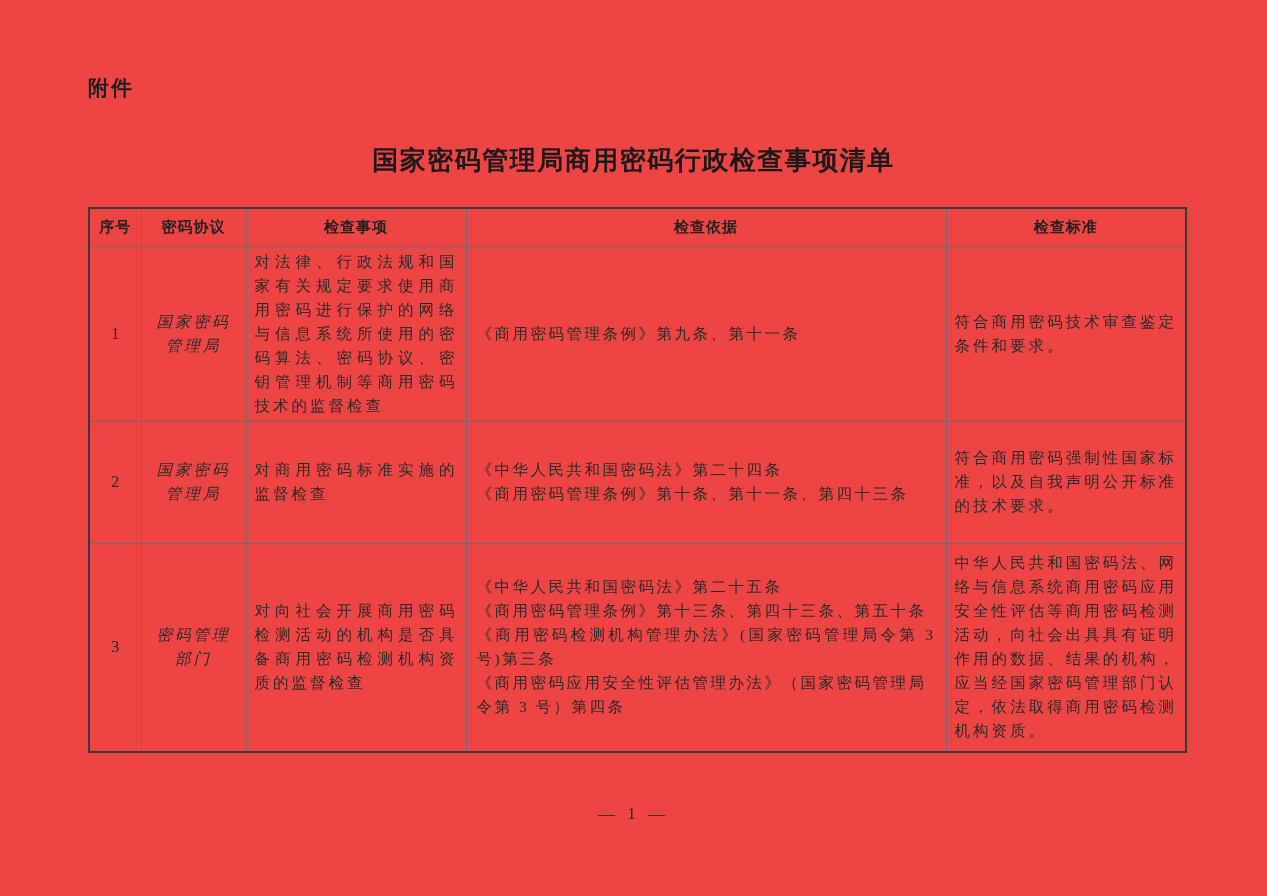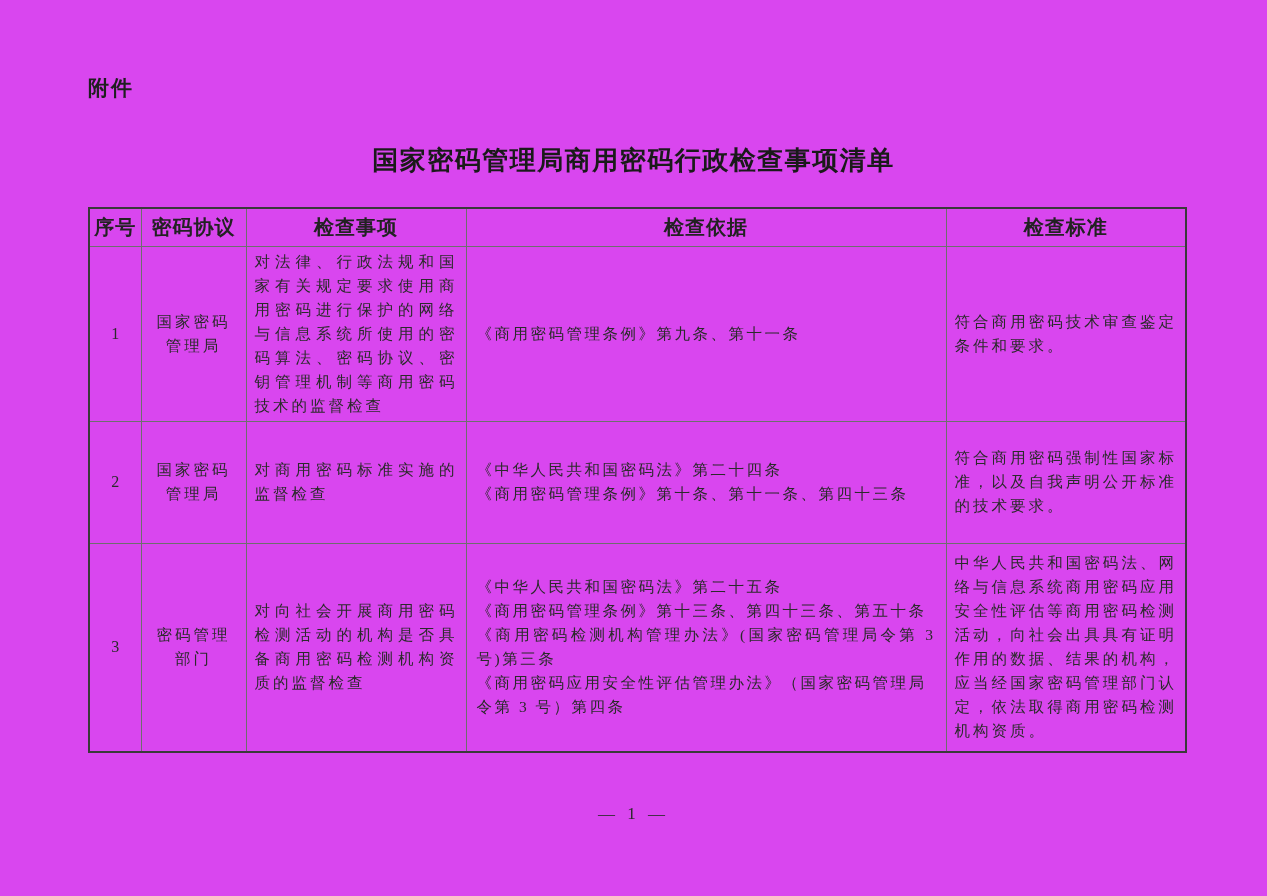--- a/index.html
+++ b/index.html
@@ -4,21 +4,21 @@
 <style>
   * { margin: 0; padding: 0; box-sizing: border-box; }
   html, body {
     width: 1267px; height: 896px;
     background: #ffffff;
     font-family: "Liberation Serif", "DejaVu Serif", serif;
     color: #2b2b2b;
     overflow: hidden;
     position: relative;
   }
-  .page { position: absolute; inset: 0; background: #d946ef; padding-left: 22px; }
+  .page { position: absolute; inset: 0; background: #ef4444; padding-left: 22px; }
 
   .attachment-label {
     position: absolute;
     left: 88px; top: 74px;
     font-family: "Liberation Sans", "DejaVu Sans", sans-serif;
     font-weight: bold;
     font-size: 21px;
     letter-spacing: 2px;
     color: #1f1f1f;
   }
@@ -45,39 +45,40 @@
   .inspection-table th, .inspection-table td {
     border: 1px solid #6e6e6e;
     vertical-align: middle;
     font-size: 15.5px;
     line-height: 24px;
     color: #2b2b2b;
   }
   .inspection-table th {
     font-family: "Liberation Sans", "DejaVu Sans", sans-serif;
     font-weight: bold;
-    font-size: 20px;
+    font-size: 15px;
     height: 38px;
     text-align: center;
     letter-spacing: 1px;
     color: #222;
   }
   tr.row-1 { height: 175px; }
   tr.row-2 { height: 122px; }
   tr.row-3 { height: 209px; }
 
   td.cell-no {
     text-align: center;
     font-size: 16px;
     letter-spacing: 0;
   }
   td.cell-subject {
     text-align: center;
     padding: 0 13px;
     letter-spacing: 3px;
+    font-style: italic;
   }
   td.cell-item {
     text-align: justify;
     padding: 3px 8px;
     letter-spacing: 3px;
   }
   td.cell-basis {
     text-align: left;
     padding: 3px 10px;
     letter-spacing: 2.5px;

